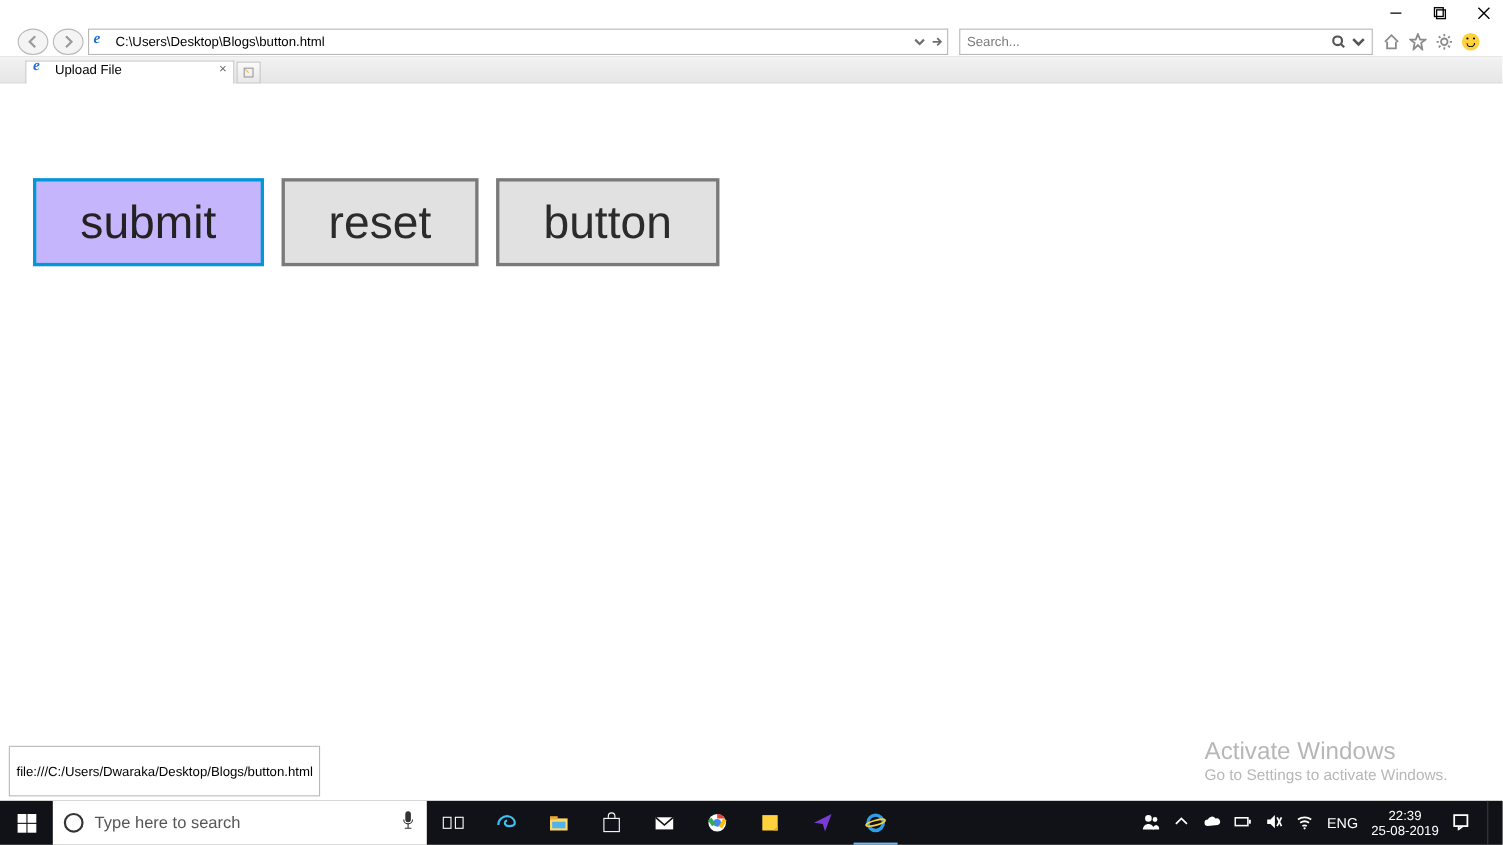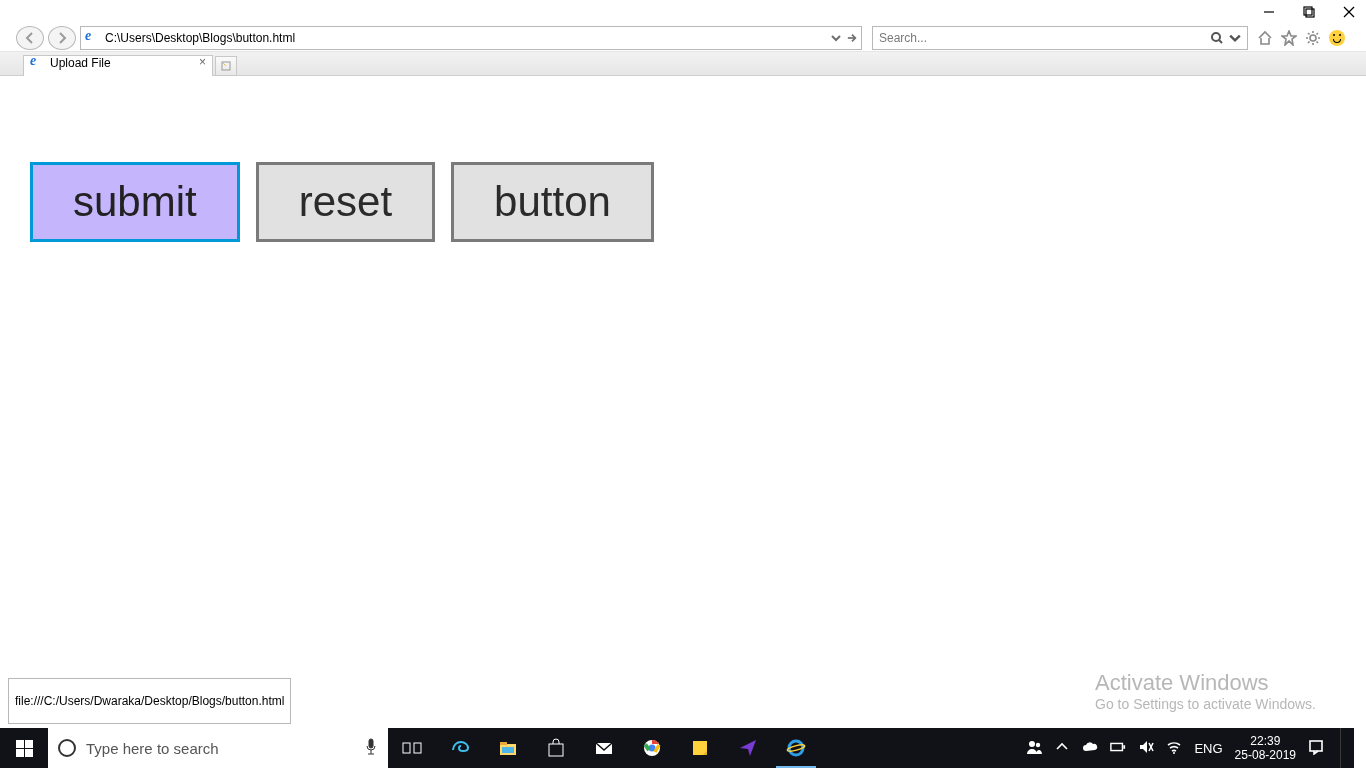--- a/index.html
+++ b/index.html
@@ -91,21 +91,21 @@
 
   
   .statusbox {
     position: absolute; left: 8px; bottom: 44px;
     background: #fff; border: 1px solid #b8b8b8; padding: 15px 6px;
     font-size: 12px; color: #000;
   }
 
   
   .taskbar {
-    position: absolute; left: 0; right: 12px; bottom: 0; height: 40px;
+    position: absolute; left: 0; right: 0; bottom: 0; height: 40px;
     background: #111218; display: flex; align-items: stretch; color: #fff;
   }
   .taskbar .start {
     width: 48px; display: flex; align-items: center; justify-content: center;
   }
   .winlogo { display: grid; grid-template-columns: 8px 8px; grid-template-rows: 8px 8px; gap: 1px; }
   .winlogo div { background: #fff; }
   .taskbar .searchtask {
     width: 340px; background: #fff; color: #555; display: flex; align-items: center;
     padding: 0 10px; gap: 10px; font-size: 15px;

